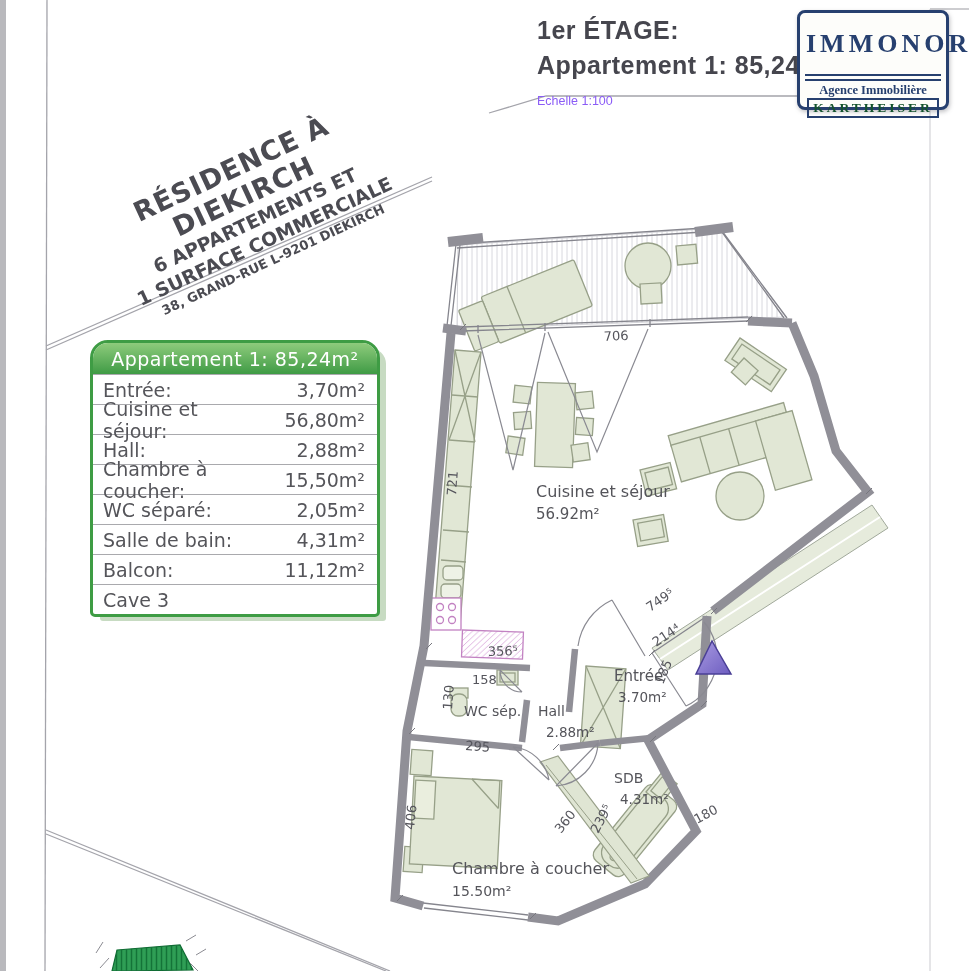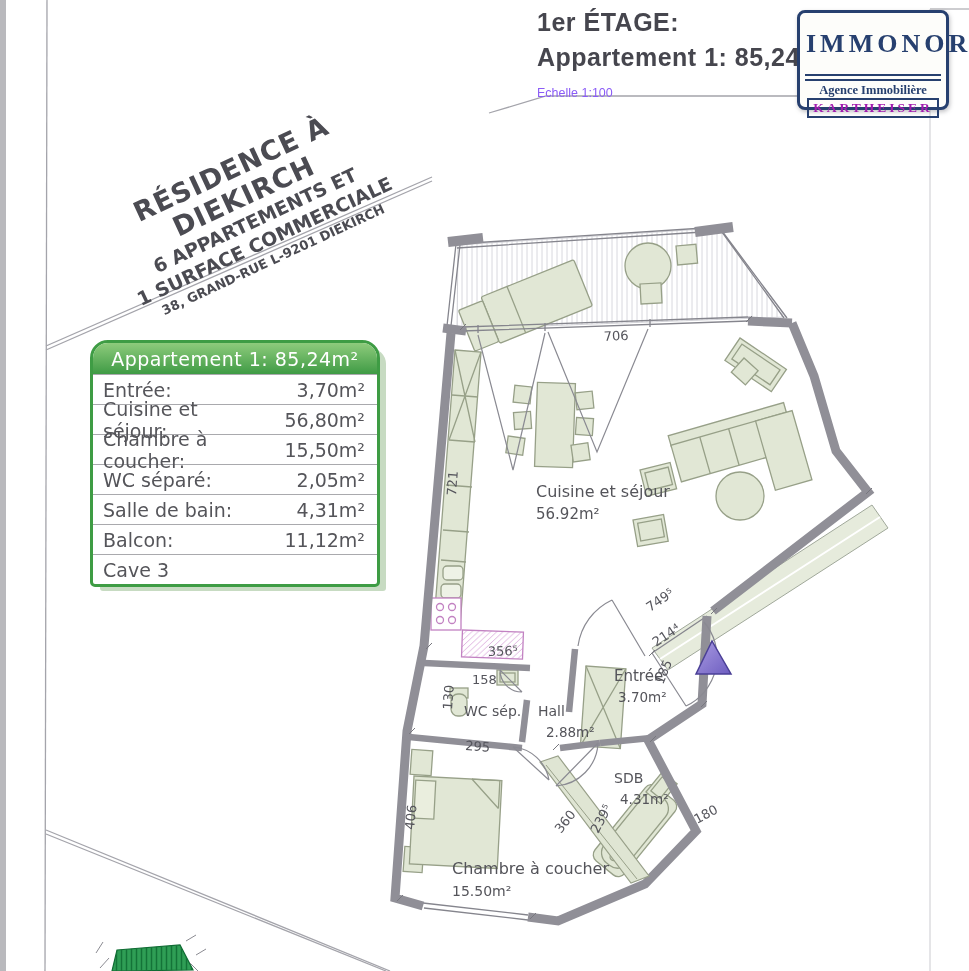--- a/index.html
+++ b/index.html
@@ -2,21 +2,21 @@
 <html><head>
 <meta charset="utf-8">
 <style>
   html,body{margin:0;padding:0;}
   body{
     width:969px;height:971px;position:relative;overflow:hidden;
     background:#ffffff;font-family:"Liberation Sans",sans-serif;
   }
   .scan-edge{position:absolute;left:0;top:0;width:6px;height:971px;background:#b9b9bd;}
   
-  .title-block{position:absolute;left:537px;top:8px;color:#46464e;}
+  .title-block{position:absolute;left:537px;top:16px;color:#46464e;}
   .title-line1{font-size:25px;font-weight:bold;letter-spacing:.5px;}
   .title-line2{font-size:25px;font-weight:bold;margin-top:6px;letter-spacing:.5px;}
   .title-scale{font-size:12.5px;color:#8b5cf6;margin-top:14px;}
   
   .project-rot{
     position:absolute;left:66px;top:150px;width:370px;
     transform:rotate(-25deg);transform-origin:50% 50%;
     text-align:center;color:#4b4b52;font-family:"DejaVu Sans",sans-serif;
   }
   .project-l1{font-size:27px;font-weight:bold;letter-spacing:1px;line-height:30px;}
@@ -31,21 +31,21 @@
   }
   .logo-top{display:flex;align-items:center;height:56px;}
   .logo-name{display:flex;margin-left:2px;
     font-family:"Liberation Serif",serif;font-weight:bold;font-size:26px;
     line-height:26px;color:#27406f;letter-spacing:4px;}
   .logo-rules{border-top:2px solid #27406f;border-bottom:2px solid #27406f;height:3px;margin:2px 1px 2px;}
   .logo-agence{text-align:center;font-family:"Liberation Serif",serif;font-weight:bold;
     font-size:12.5px;color:#27406f;line-height:14px;}
   .logo-kart{border:2px solid #27406f;margin:1px 3px 0;text-align:center;
     font-family:"Liberation Serif",serif;font-weight:bold;font-size:13.5px;
-    letter-spacing:3px;color:#a21caf;line-height:16px;}
+    letter-spacing:3px;color:#14532d;line-height:16px;}
   
   .area-table{
     position:absolute;left:90px;top:340px;width:290px;background:#ffffff;
     border:3px solid #3e9c44;border-radius:18px 18px 5px 5px;
     box-shadow:8px 6px 0 -2px #c7dbc2;box-sizing:border-box;overflow:hidden;
     font-family:"DejaVu Sans",sans-serif;
   }
   .area-table-header{
     height:31px;display:flex;align-items:center;justify-content:center;
     background:linear-gradient(#8ecb7c,#3f9b45);color:#ffffff;
@@ -332,20 +332,24 @@
   <div class="area-table-header">Appartement 1: 85,24m²</div>
   <div class="area-row">
     <span>Entrée:</span>
     <span>3,70m²</span>
   </div>
   <div class="area-row">
     <span>Cuisine et séjour:</span>
     <span>56,80m²</span>
   </div>
   <div class="area-row">
+    <span>Hall:</span>
+    <span>2,88m²</span>
+  </div>
+  <div class="area-row">
     <span>Chambre à coucher:</span>
     <span>15,50m²</span>
   </div>
   <div class="area-row">
     <span>WC séparé:</span>
     <span>2,05m²</span>
   </div>
   <div class="area-row">
     <span>Salle de bain:</span>
     <span>4,31m²</span>

